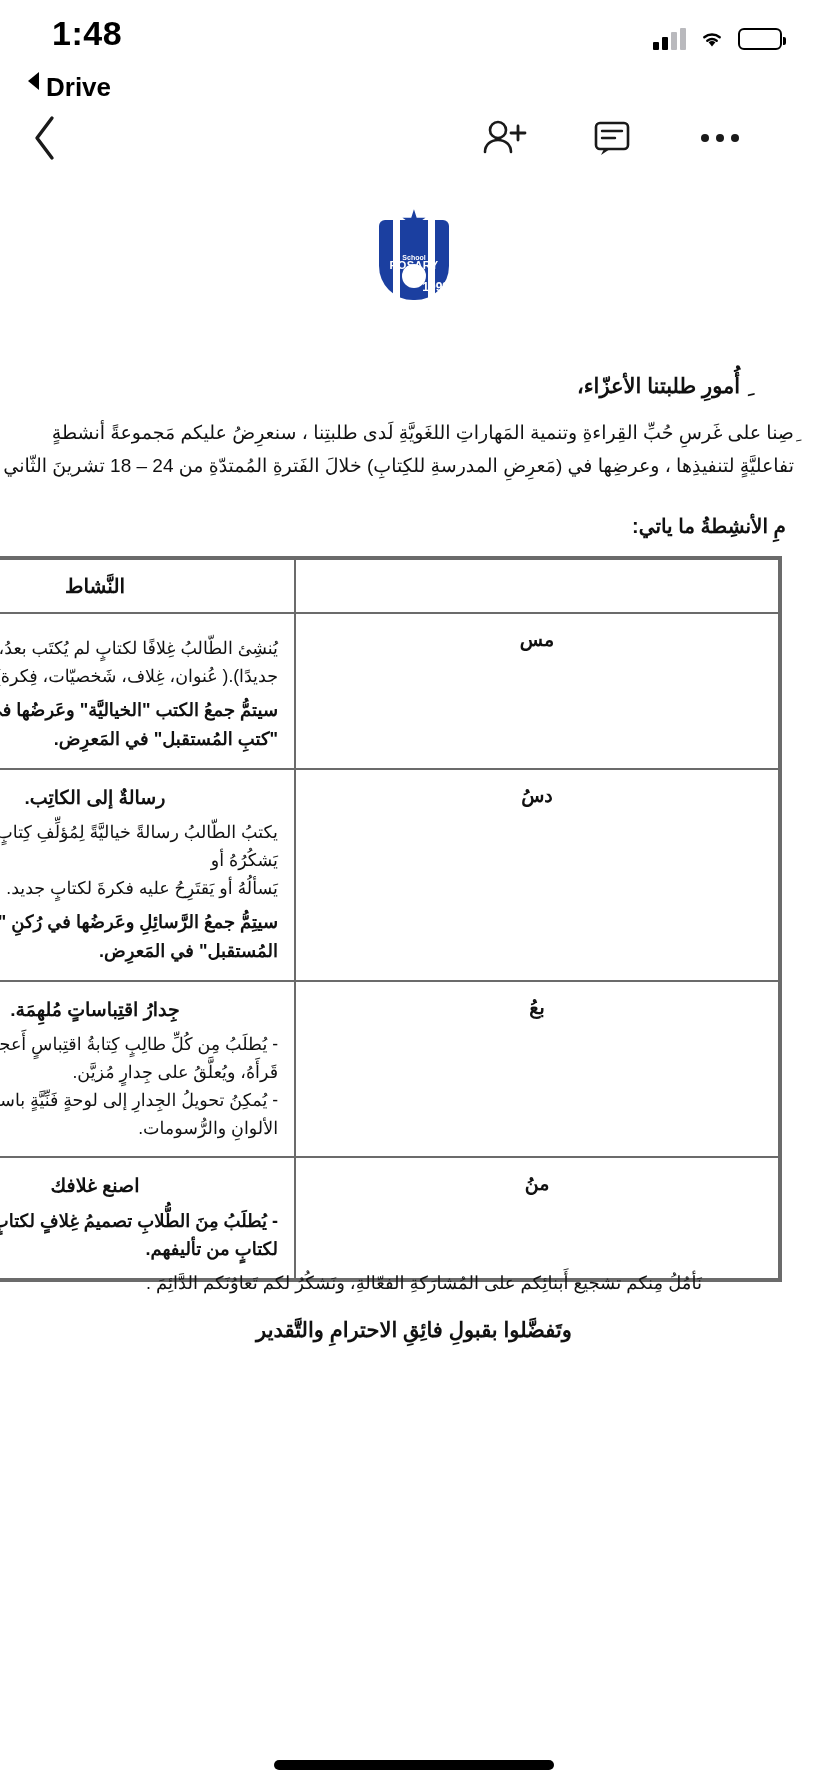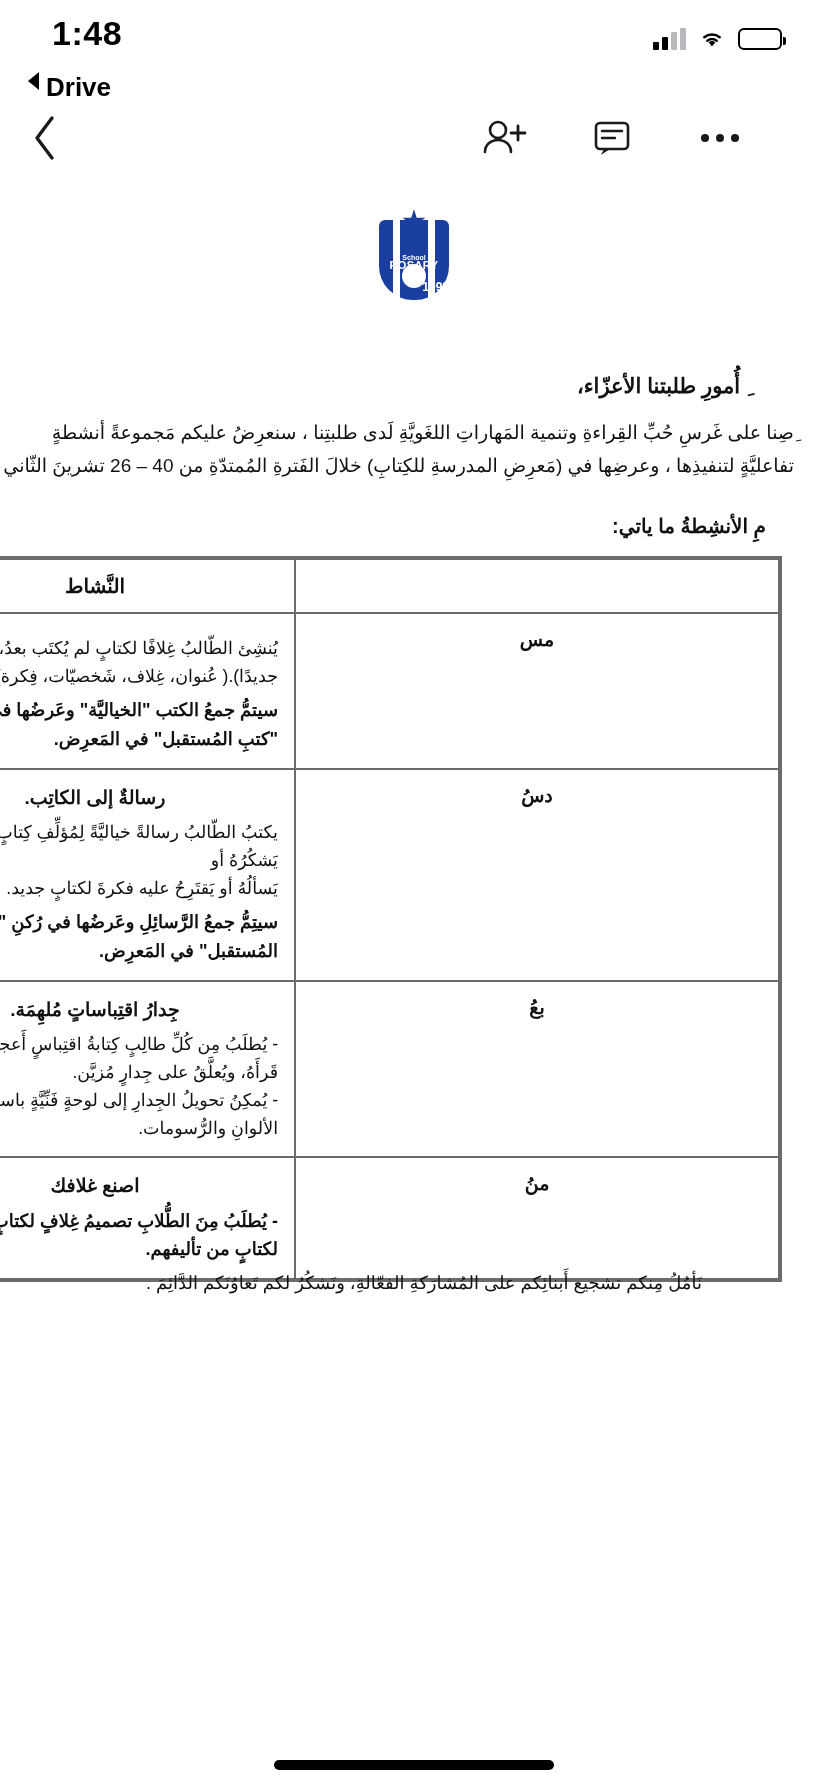--- a/index.html
+++ b/index.html
@@ -182,21 +182,21 @@
     padding: 0 34px 0 0;
     font-size: 19px;
     line-height: 1.75;
     color: #111;
   }
 
   .lead-in {
     position: absolute;
     top: 326px; right: 0; left: 0;
     text-align: right;
-    padding-right: 62px;
+    padding-right: 42px;
     font-size: 20px;
     font-weight: 700;
     color: #111;
   }
 
   
   .tbl {
     position: absolute;
     top: 368px;
     right: 46px;
@@ -357,21 +357,21 @@
           <div class="stripe s2"></div>
           <div class="ltext">ROSARY</div>
           <div class="ltext2">School</div>
           <div class="circ"></div>
           <div class="year">1999</div>
         </div>
       </div>
     </div>
 
     <div class="salutation">ِ أُمورِ طلبتنا الأعزّاء،</div>
-    <div class="intro">ِصِنا على غَرسِ حُبِّ القِراءةِ وتنمية المَهاراتِ اللغَويَّةِ لَدى طلبتِنا ، سنعرِضُ عليكم مَجموعةً أنشطةٍ تفاعليَّةٍ لتنفيذِها ، وعرضِها في (مَعرِضِ المدرسةِ للكِتابِ) خلالَ الفَترةِ المُمتدّةِ من 40 – 26 تشرينَ الثّاني</div>
+    <div class="intro">ِصِنا على غَرسِ حُبِّ القِراءةِ وتنمية المَهاراتِ اللغَويَّةِ لَدى طلبتِنا ، سنعرِضُ عليكم مَجموعةً أنشطةٍ تفاعليَّةٍ لتنفيذِها ، وعرضِها في (مَعرِضِ المدرسةِ للكِتابِ) خلالَ الفَترةِ المُمتدّةِ من 24 – 18 تشرينَ الثّاني</div>
     <div class="lead-in">مِ الأنشِطةُ ما ياتي:</div>
 
     <div class="tbl">
       <table class="activities">
         <colgroup>
             <col class="col-lbl">
             <col class="col-act">
           </colgroup>
         <tbody>
           <tr>
@@ -419,16 +419,17 @@
             <td>
               <p class="act-title">اصنع غلافك</p>
               <p class="act-note">- يُطلَبُ مِنَ الطُّلابِ تصميمُ غِلافٍ لكتابٍ يحبُّونه أو لكتابٍ من تأليفهم.</p>
             </td>
           </tr>
         </tbody>
       </table>
     </div>
 
     <div class="closing">نَأمُلُ مِنكم تشجيع أَبنائِكم على المُشارَكةِ الفعّالةِ، ونَشكُرُ لكم تَعاوُنَكم الدَّائِمَ .</div>
+    <div class="regards">وتَفضَّلوا بقبولِ فائِقِ الاحترامِ والتَّقدير</div>
   </div>
 
   <div class="home-indicator"></div>
 </div>
 
 </body></html>

